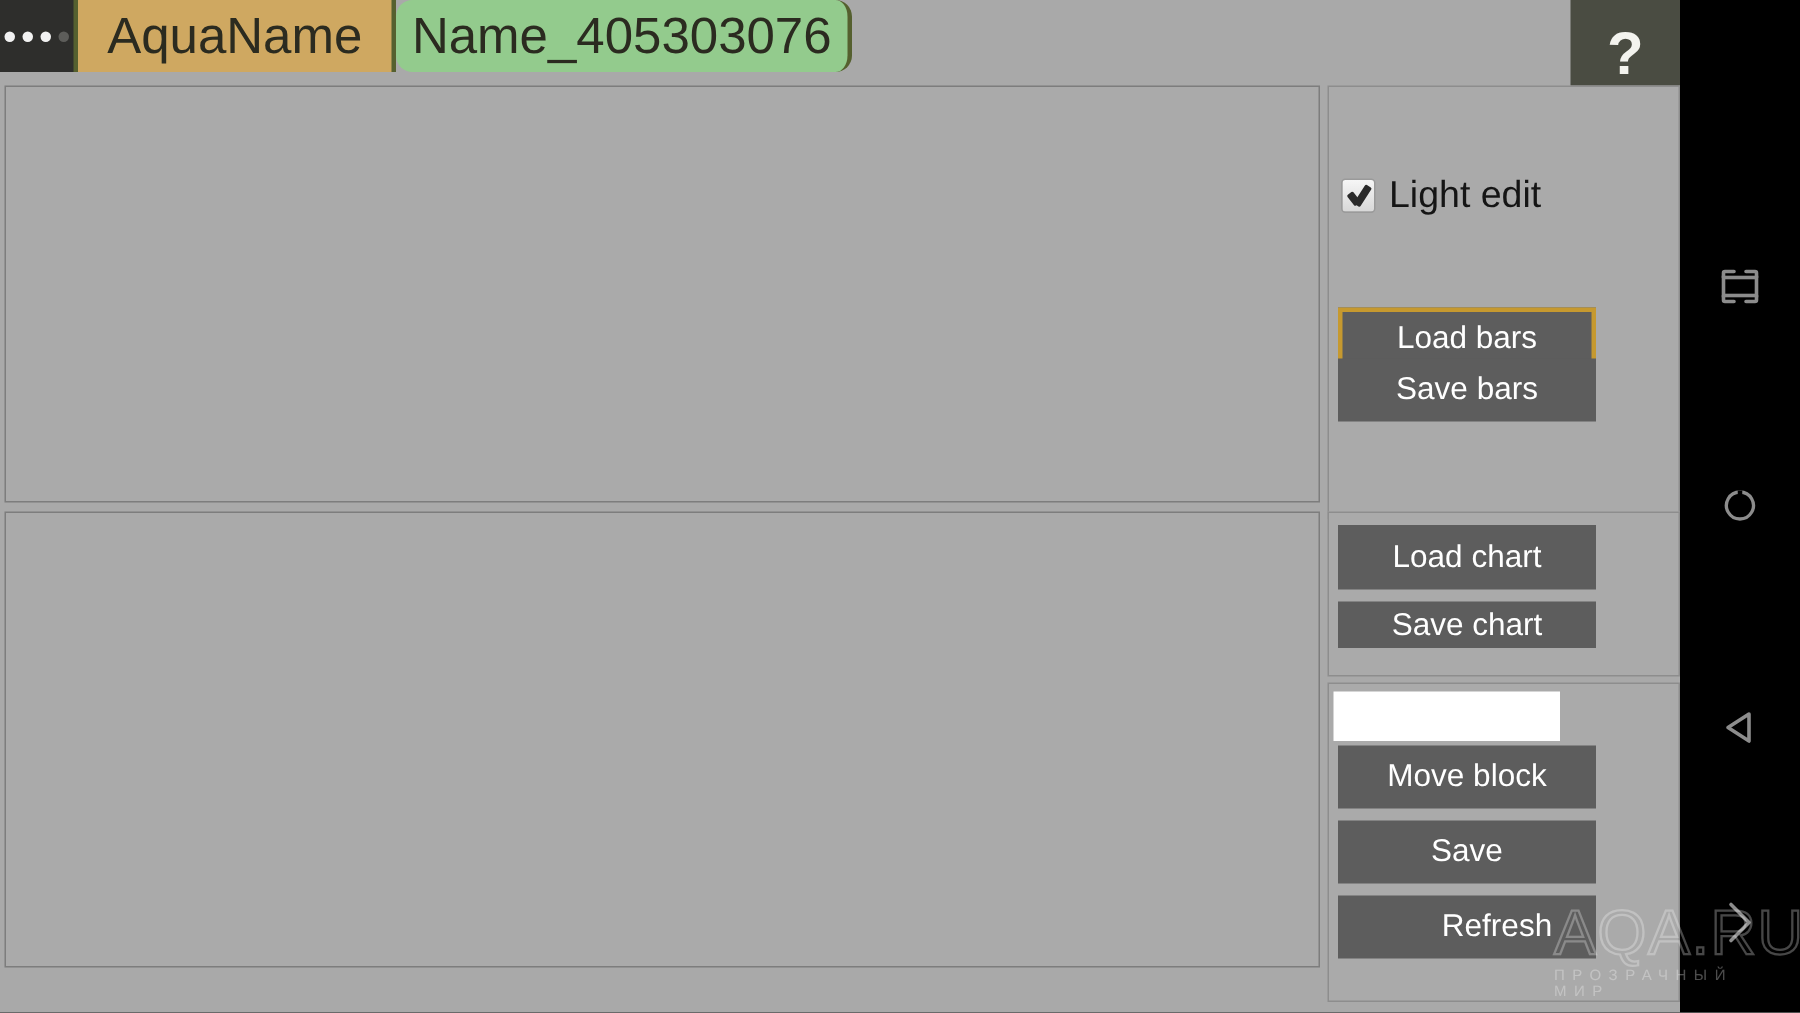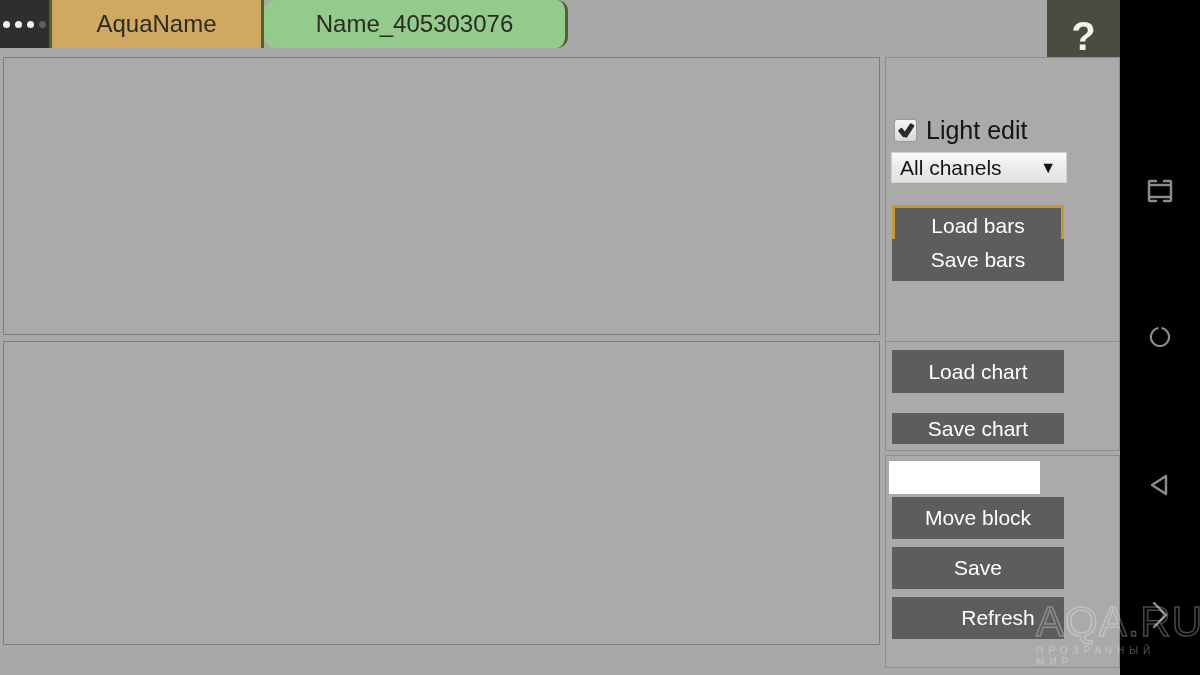--- a/index.html
+++ b/index.html
@@ -47,21 +47,21 @@
     border-radius: 50%;
     background: #f2f2f2;
   }
   #overflow-btn .dot.dim { background: #5d5d5a; }
 
   .tab {
     height: 48px;
     display: flex;
     align-items: center;
     justify-content: center;
-    font-size: 24px;
+    font-size: 34px;
     color: #2b2b20;
     border-right: 3px solid #55602f;
     box-sizing: border-box;
     padding: 0 16px;
     white-space: nowrap;
   }
   .tab.tan   { background: #cfa861; width: 212px; }
   .tab.green { background: #93cb8d; width: 304px; border-radius: 11px; }
 
   #help-btn {
@@ -175,21 +175,21 @@
   }
   .btn.focused {
     border: 3px solid #c6992f;
     margin-top: 16px;
   }
 
   #btn-load-bars  { top: 131px; }
   #btn-save-bars  { top: 181px; }
 
   #btn-load-chart { top: 8px;  left: 6px; width: 172px; height: 43px; }
-  #btn-save-chart { top: 59px; left: 6px; width: 172px; height: 31px; margin-top: 12px; }
+  #btn-save-chart { top: 59px; left: 6px; width: 172px; height: 31px; }
 
   .textfield {
     position: absolute;
     left: 3px; top: 5px;
     width: 151px; height: 33px;
     background: #ffffff;
     border: none;
     box-sizing: border-box;
     font-family: "Liberation Sans", sans-serif;
     font-size: 19px;
@@ -276,24 +276,20 @@
 
   <div class="ctl-panel" id="ctl-bars">
 
     <div class="row-check">
       <span class="checkbox">
         <span class="tick"></span>
       </span>
       <span class="check-label">Light edit</span>
     </div>
 
-    <div class="select">
-      <span>All chanels</span>
-      <span class="caret">▼</span>
-    </div>
 
     <div class="btn focused" id="btn-load-bars">
       <span>Load bars</span>
     </div>
 
     <div class="btn" id="btn-save-bars">
       <span>Save bars</span>
     </div>
   </div>
 

